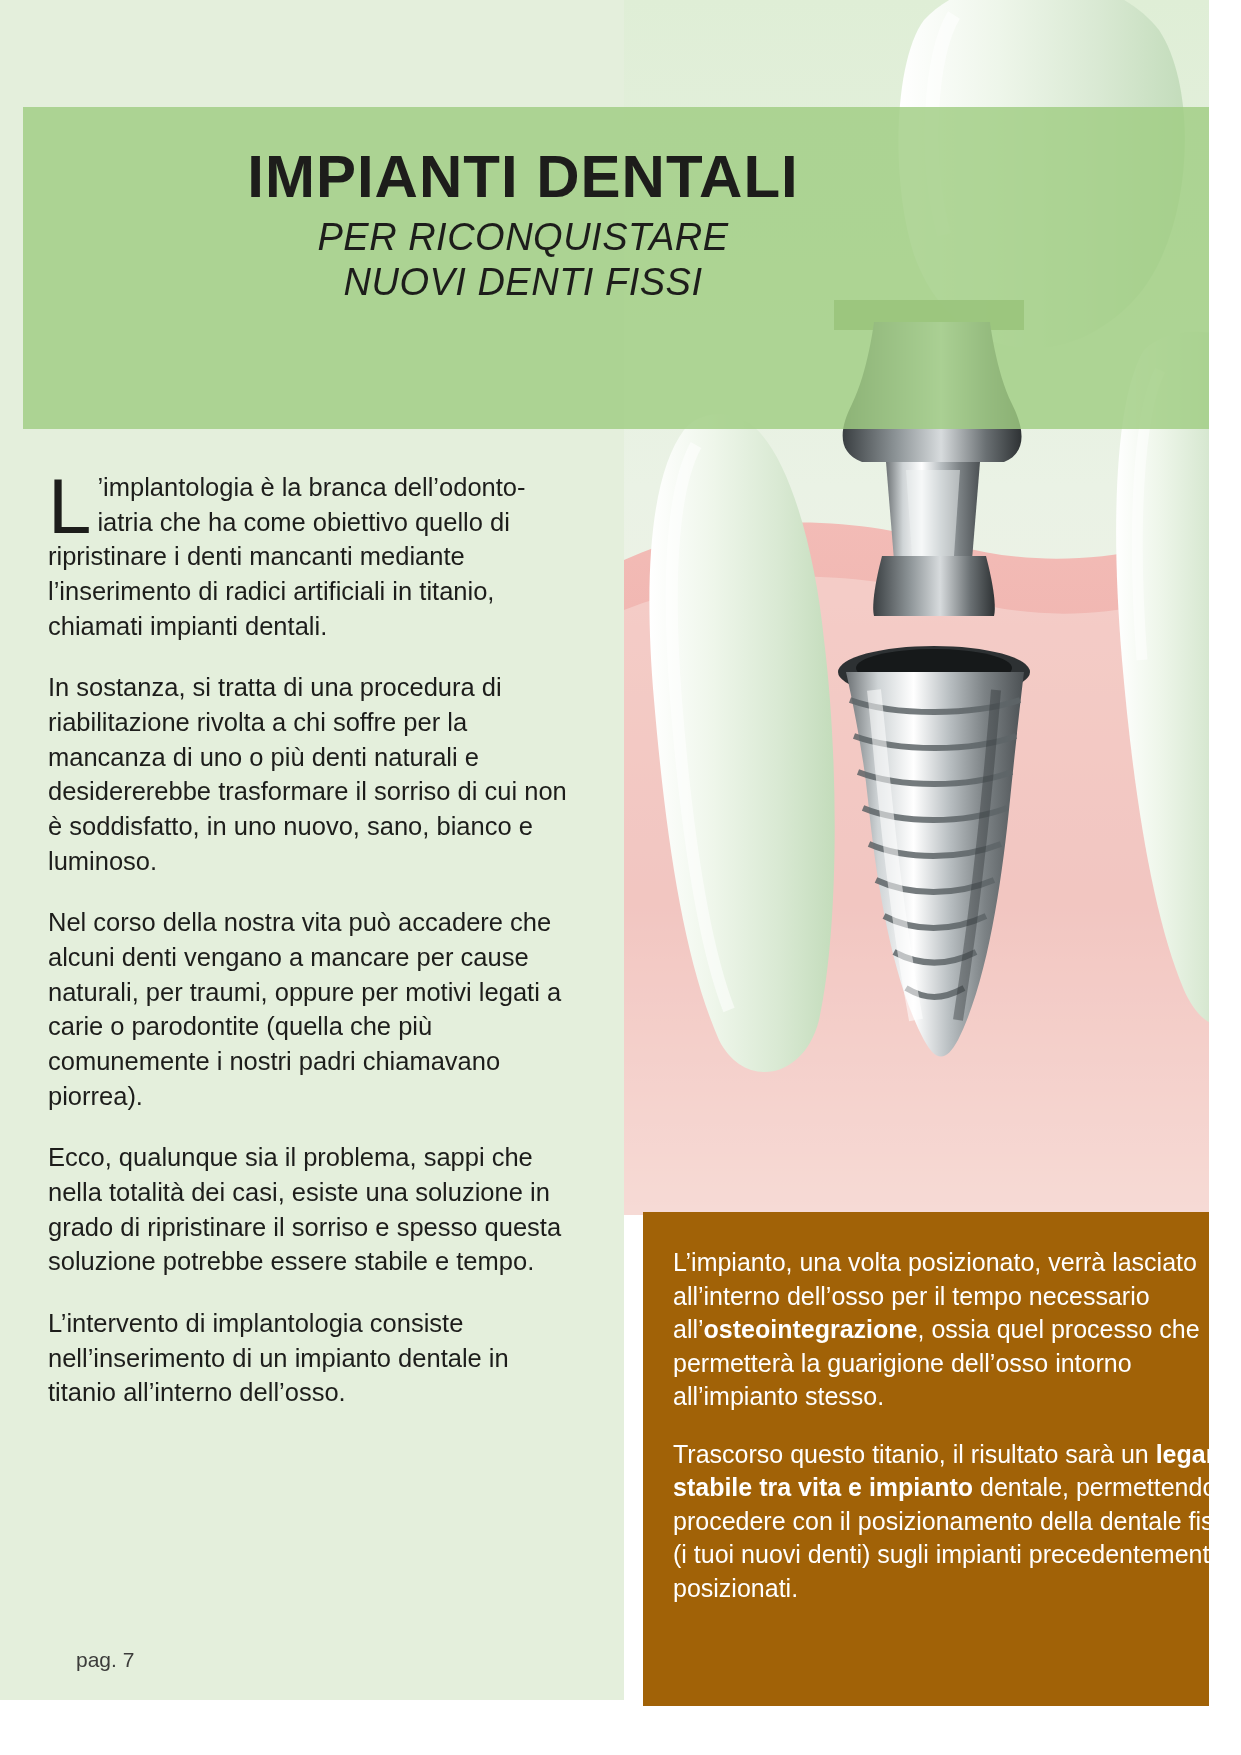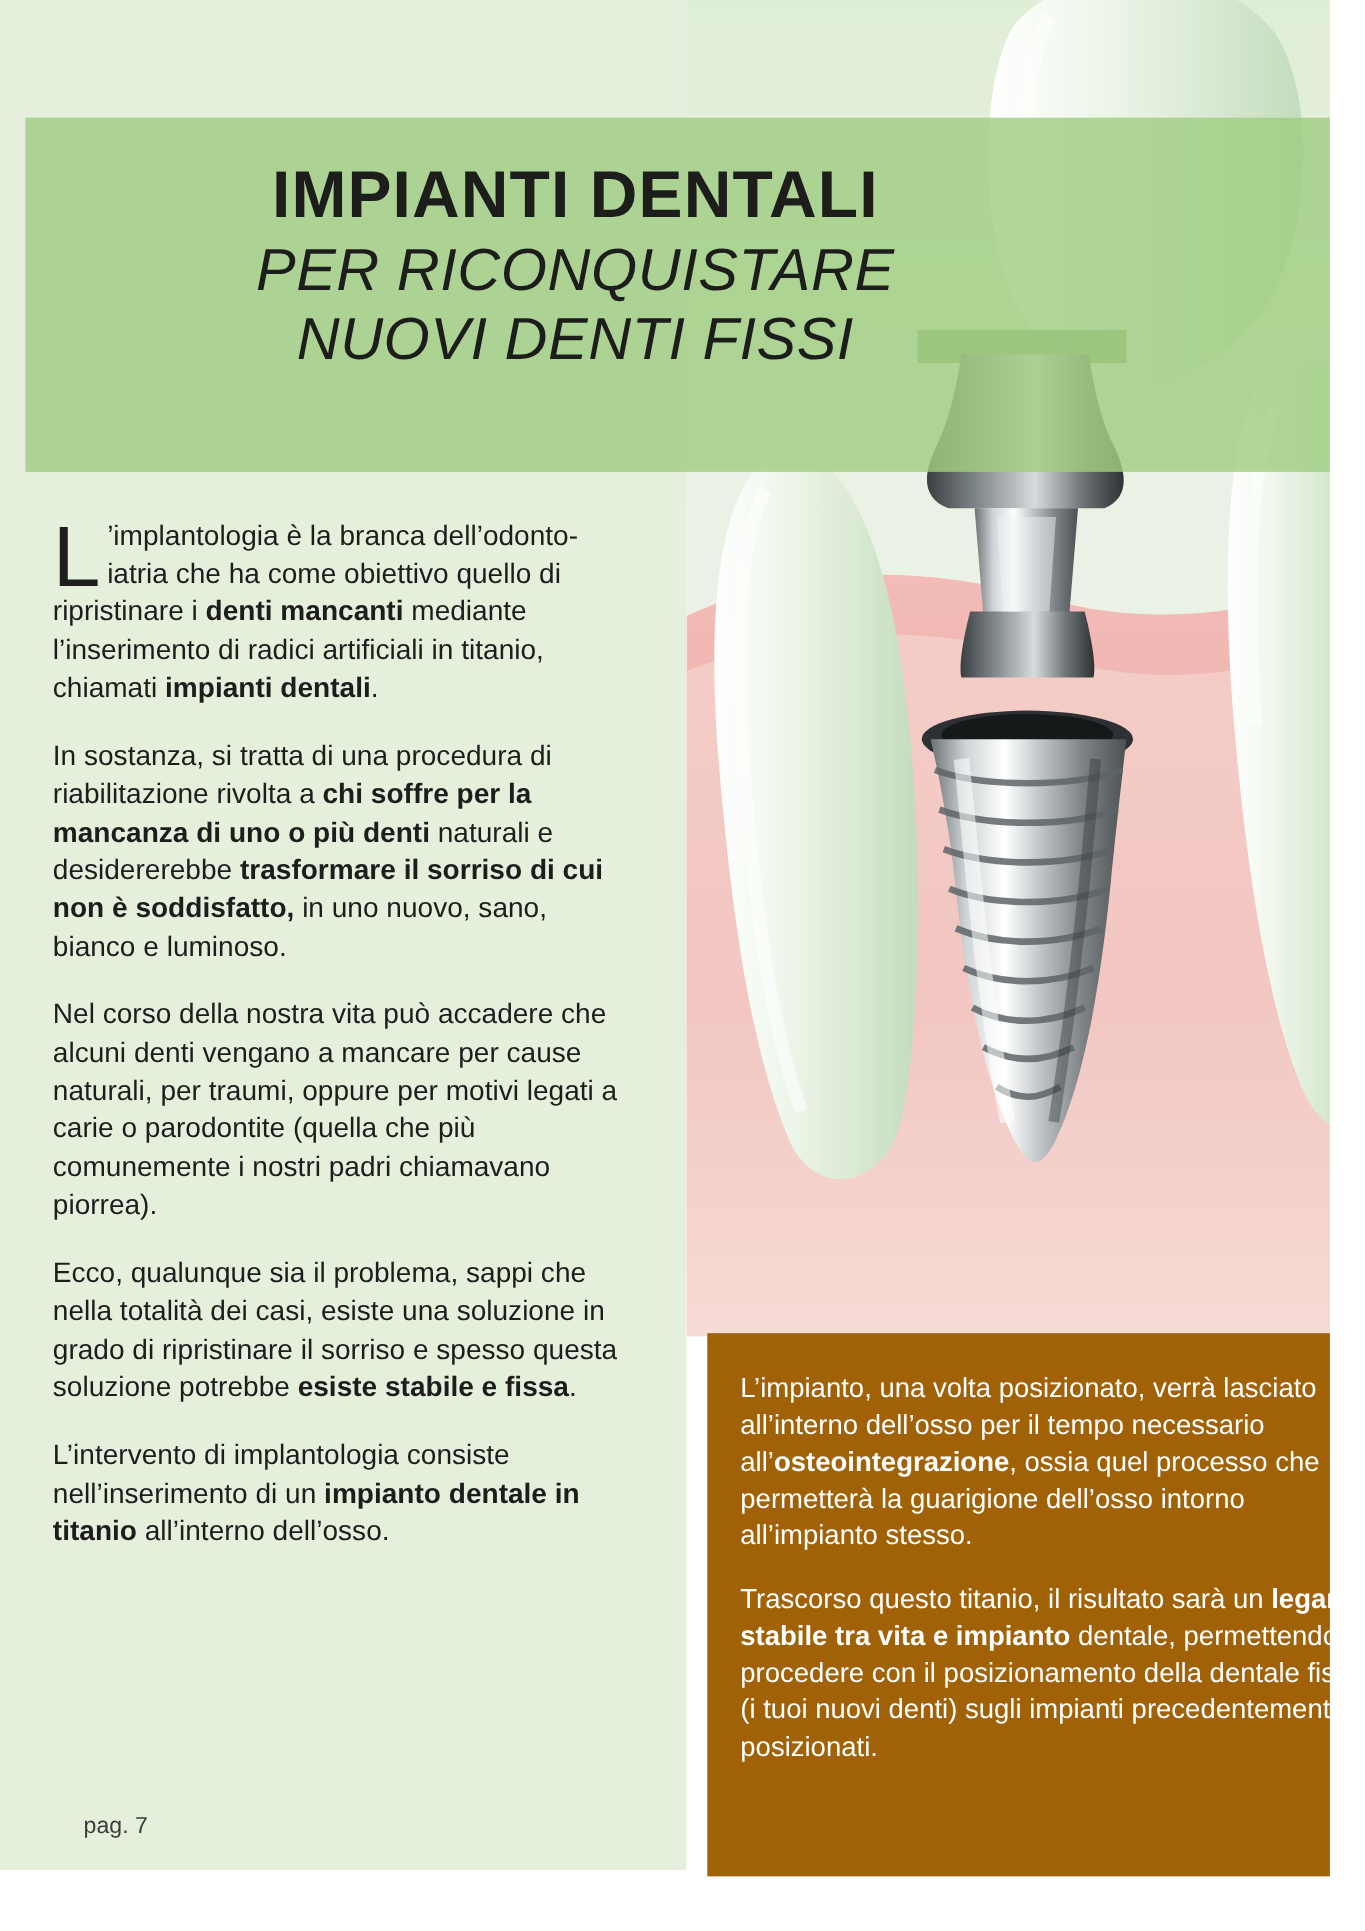--- a/index.html
+++ b/index.html
@@ -45,21 +45,21 @@
     color: #1d1d1b;
   }
   .title-main {
     font-size: 60px;
     font-weight: bold;
     letter-spacing: 1px;
     margin-top: 38px;
     line-height: 1.05;
   }
   .title-sub1, .title-sub2 {
-    font-size: 54px;
+    font-size: 38px;
     font-style: italic;
     font-weight: normal;
     line-height: 1.12;
     letter-spacing: 0.5px;
   }
   .title-sub1 { margin-top: 8px; }
   .title-sub2 { margin-top: 2px; text-align: center; }
 
   
   .photo {
@@ -80,21 +80,21 @@
     top: 470px;
     width: 530px;
     color: #1d1d1b;
     font-size: 25.5px;
     line-height: 1.36;
   }
   .col-left p {
     margin: 0 0 27px 0;
     text-align: left;
   }
-  .col-left b { font-weight: bold; }
+  .col-left b { font-weight: normal; }
   .dropcap {
     float: left;
     font-size: 78px;
     line-height: 0.78;
     padding: 6px 6px 0 0;
     font-weight: normal;
   }
 
   
   .callout {
@@ -235,21 +235,21 @@
 
   <div class="col-left">
     <p>
       <span class="dropcap">L</span><span>’implantologia è la branca dell’odonto-iatria che ha come obiettivo quello di ripristinare i </span><b>denti mancanti</b><span> mediante l’inserimento di radici artificiali in titanio, chiamati </span><b>impianti dentali</b><span>.</span>
     </p>
     <p>
       <span>In sostanza, si tratta di una procedura di riabilitazione rivolta a </span><b>chi soffre per la mancanza di uno o più denti</b><span> naturali e desidererebbe </span><b>trasformare il sorriso di cui non è soddisfatto,</b><span> in uno nuovo, sano, bianco e luminoso.</span>
     </p>
     <p>Nel corso della nostra vita può accadere che alcuni denti vengano a mancare per cause naturali, per traumi, oppure per motivi legati a carie o parodontite (quella che più comunemente i nostri padri  chiamavano piorrea).</p>
     <p>
-      <span>Ecco, qualunque sia il problema, sappi che nella totalità dei casi, esiste una soluzione in grado di ripristinare il sorriso e spesso questa soluzione potrebbe </span><b>esiste stabile e fissa</b><span>.</span>
+      <span>Ecco, qualunque sia il problema, sappi che nella totalità dei casi, esiste una soluzione in grado di ripristinare il sorriso e spesso questa soluzione potrebbe </span><b>essere stabile e tempo</b><span>.</span>
     </p>
     <p>
       <span>L’intervento di implantologia consiste nell’inserimento di un </span><b>impianto dentale in titanio</b><span> all’interno dell’osso.</span>
     </p>
   </div>
 
   <div class="callout">
     <div class="callout-inner">
       <p>
         <span>L’impianto, una volta posizionato, verrà lasciato all’interno dell’osso per il tempo necessario all’</span><b>osteointegrazione</b><span>, ossia quel processo che permetterà la guarigione dell’osso intorno all’impianto stesso.</span>

